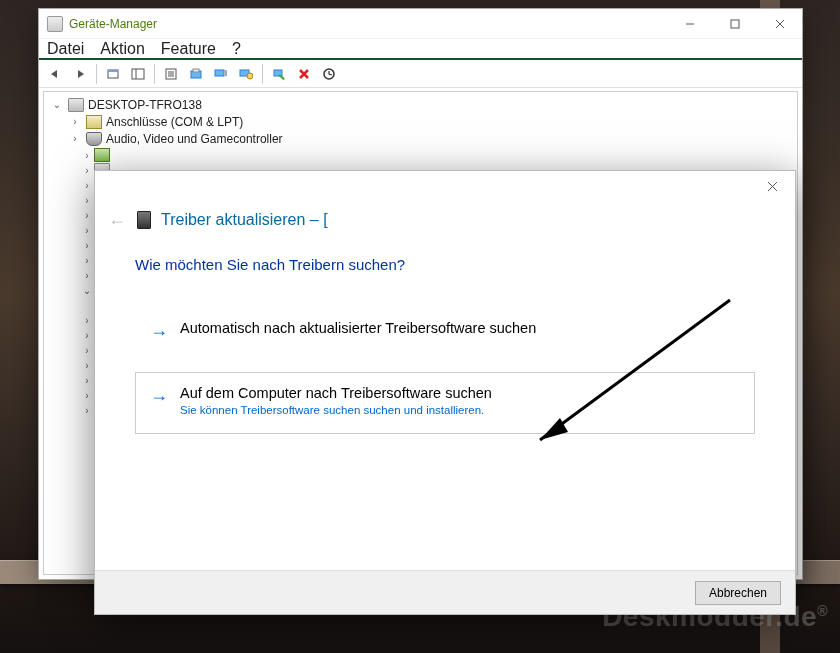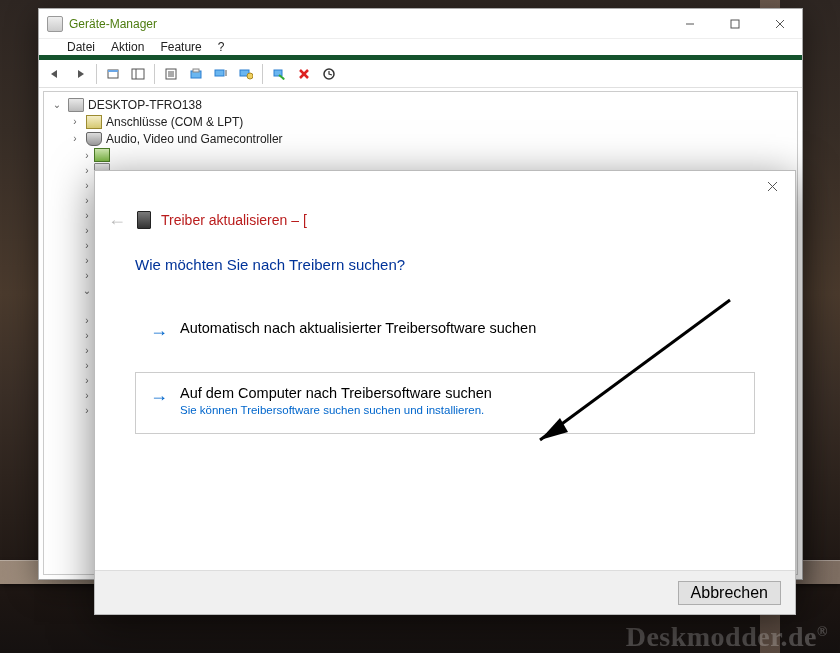--- a/index.html
+++ b/index.html
@@ -43,22 +43,22 @@
     background:#fff; border-bottom:1px solid #eee;
     padding-left:8px;
   }
   .titlebar .icon { width:16px; height:16px; margin-right:6px;
     background: linear-gradient(#eee,#ccc); border:1px solid #999; border-radius:2px;}
   .titlebar .title { color:#4d7c0f; font-size:12px; flex:1;}
   .winbtns { display:flex; }
   .winbtn { width:45px; height:29px; display:flex; align-items:center; justify-content:center; color:#555;}
 
   .menubar {
-    height:21px; display:flex; align-items:center; border-bottom:5px solid #14532d;
-    padding-left:20px; font-size:12px; color:#222;
+    height:21px; display:flex; align-items:center; border-bottom:2px solid #14532d;
+    padding-left:0; font-size:16px; color:#222;
   }
   .menubar span { padding:2px 8px; }
 
   .toolbar {
     height:28px; display:flex; align-items:center; border-bottom:1px solid #e0e0e0;
     padding:0 4px; gap:1px;
   }
   .tbtn {
     width:24px; height:22px; display:flex; align-items:center; justify-content:center;
     border:1px solid transparent; border-radius:2px;
@@ -85,50 +85,50 @@
     z-index:5;
   }
   .dialog .dclose {
     position:absolute; right:0; top:0; width:45px; height:30px;
     display:flex; align-items:center; justify-content:center; color:#555;
   }
   .dbody { position:absolute; left:0; right:0; top:0; bottom:44px; padding:38px 40px 10px 40px;}
   .dheader { display:flex; align-items:center; gap:10px; margin-bottom:26px; margin-left:-28px;}
   .backarr { color:#bbb; font-size:18px; width:20px; text-align:center;}
   .dev-small { width:14px; height:18px; background:linear-gradient(#7a7a7a,#333); border:1px solid #222; border-radius:1px;}
-  .dcrumb { font-size:14px; color:#b91c1c;}
+  .dcrumb { font-size:16px; color:#0369a1;}
   .dquestion { color:#003399; font-size:15px; margin:8px 0 34px 0;}
   .option {
     border:1px solid transparent; padding:12px 14px 14px 14px; margin-bottom:18px;
     display:flex; gap:12px; align-items:flex-start;
   }
   .option.sel { border-color:#ccc;}
   .oarrow { color:#0066cc; font-size:18px; line-height:1; padding-top:1px;}
   .otitle { color:#000000; font-size:14.5px; margin-bottom:2px;}
   .odesc { color:#0066cc; font-size:11.5px; line-height:1.35; max-width:440px;}
   .dfooter {
     position:absolute; left:0; right:0; bottom:0; height:44px;
     background:#f0f0f0; border-top:1px solid #ddd;
     display:flex; align-items:center; justify-content:flex-end; padding-right:14px;
   }
   .dlgbtn {
     min-width:86px; height:24px; background:#e1e1e1; border:1px solid #adadad;
-    font-size:16px; padding:0 12px;
+    font-size:12px; padding:0 12px;
   }
 
   
   .anno-arrow {
     position:absolute; z-index:6; pointer-events:none;
     left: 480px; top: 290px; width:260px; height:180px;
   }
 
   .watermark {
-    position:absolute; right:12px; bottom:0; z-index:1;
+    position:absolute; right:12px; bottom:20px; z-index:1;
     font-size:28px; font-weight:600; color:rgba(255,255,255,.25);
-    font-family: Liberation Serif, serif; letter-spacing:.5px;
+    font-family: Liberation Sans, sans-serif; letter-spacing:.5px;
   }
   .reg { font-size:14px; vertical-align:super; }
 
   
   .i-pc { background: linear-gradient(#e8e8e8,#bcbcbc); border:1px solid #888; border-radius:1px;}
   .i-port { background: linear-gradient(#f5eec8,#d7ca72); border:1px solid #9c8b31;}
   .i-audio { background: linear-gradient(#ddd,#999); border:1px solid #666; border-radius:2px 2px 6px 6px;}
   .i-disp { background: linear-gradient(#7fb8f0,#2a7ed0); border:1px solid #1a5a9a;}
   .i-print { background: linear-gradient(#eee,#bbb); border:1px solid #777;}
   .i-hdd { background: linear-gradient(#ccc,#888); border:1px solid #555; border-radius:2px;}

